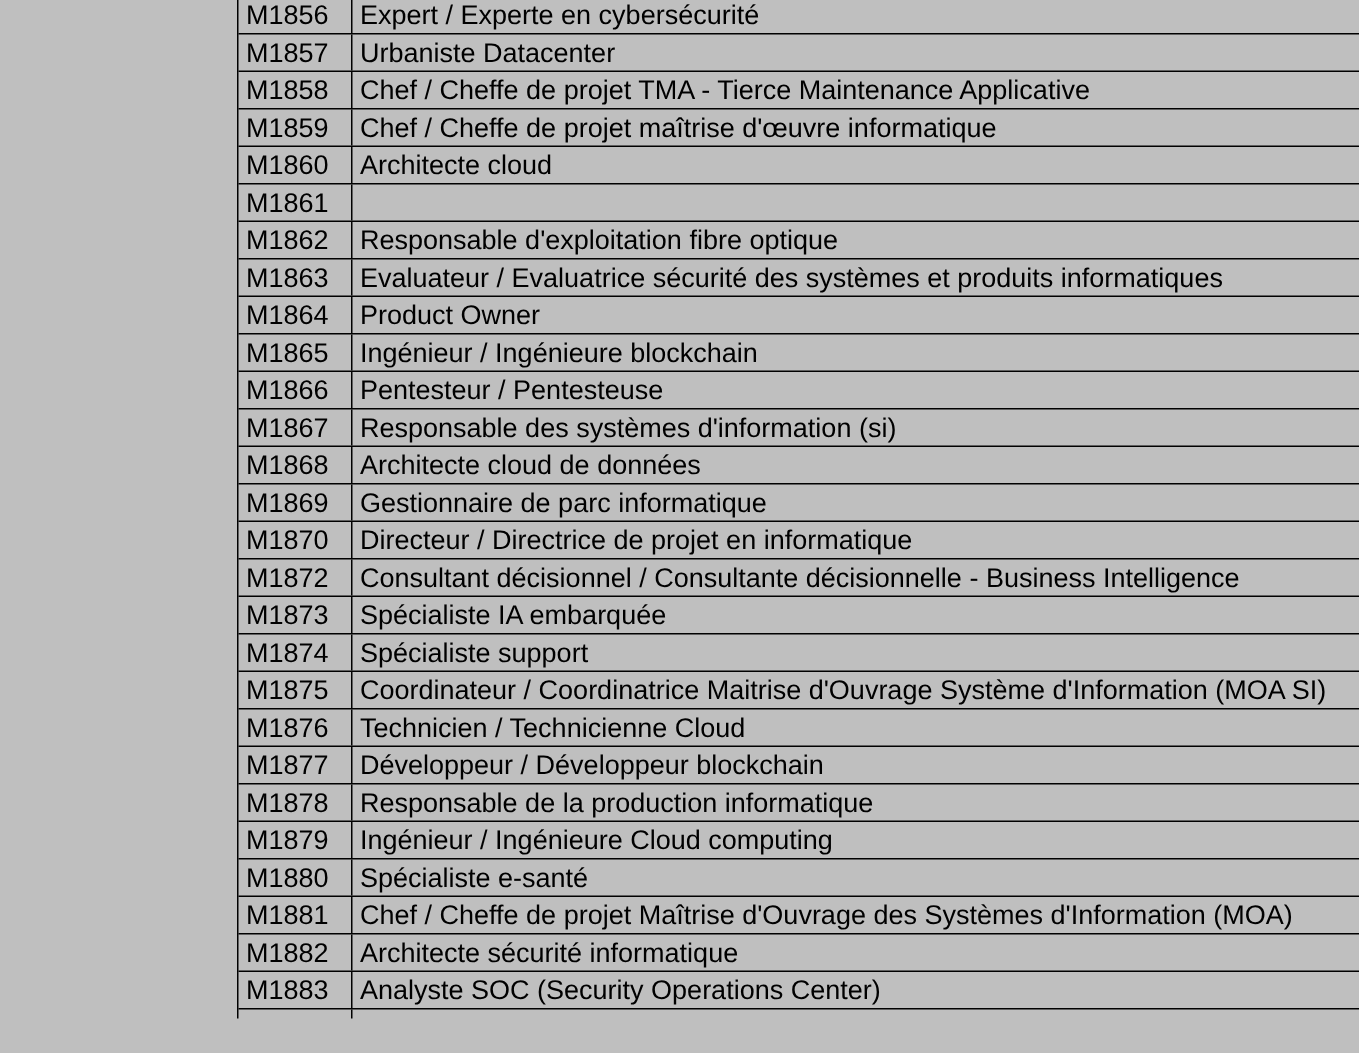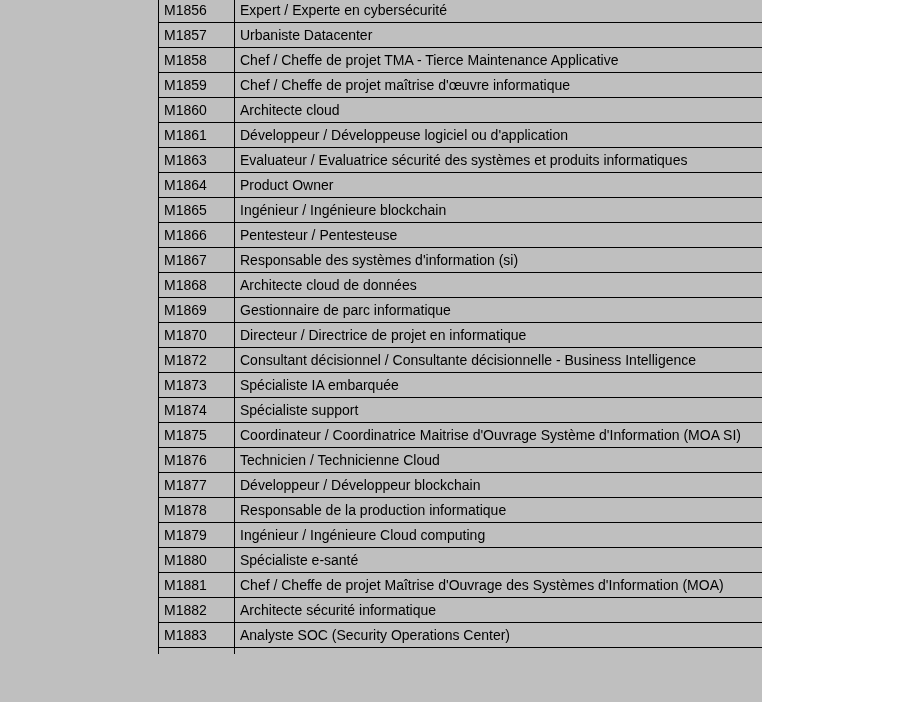--- a/index.html
+++ b/index.html
@@ -1,26 +1,26 @@
 <!DOCTYPE html>
 <html style="--bg: #bfbfbf; --line: #000000; --fg: #000000;"><head>
 <meta charset="utf-8">
 <style>
   html, body {
     margin: 0;
     padding: 0;
   }
   .screen {
     position: relative;
-    width: 762px;
+    width: 906px;
     height: 702px;
     background: var(--bg, #bfbfbf);
     overflow: hidden;
     font-family: "Liberation Sans", sans-serif;
-    font-size: 14px;
+    font-size: 18px;
     color: var(--fg, #000000);
   }
   .grid {
     position: absolute;
     left: 158px;
     top: -2px;
     width: 748px;
     border-left: 1px solid var(--line, #000000);
   }
   .row {
@@ -78,23 +78,26 @@
     <div class="cell label">Chef / Cheffe de projet maîtrise d'œuvre informatique</div>
   </div>
 
   <div class="row">
     <div class="cell code">M1860</div>
     <div class="cell label">Architecte cloud</div>
   </div>
 
   <div class="row">
     <div class="cell code">M1861</div>
-    <div class="cell label">Développeur / Développeuse logiciel ou d'application</div>
-  </div>
-
+  </div>
+
+  <div class="row">
+    <div class="cell code">M1862</div>
+    <div class="cell label">Responsable d'exploitation fibre optique</div>
+  </div>
 
   <div class="row">
     <div class="cell code">M1863</div>
     <div class="cell label">Evaluateur / Evaluatrice sécurité des systèmes et produits informatiques</div>
   </div>
 
   <div class="row">
     <div class="cell code">M1864</div>
     <div class="cell label">Product Owner</div>
   </div>

